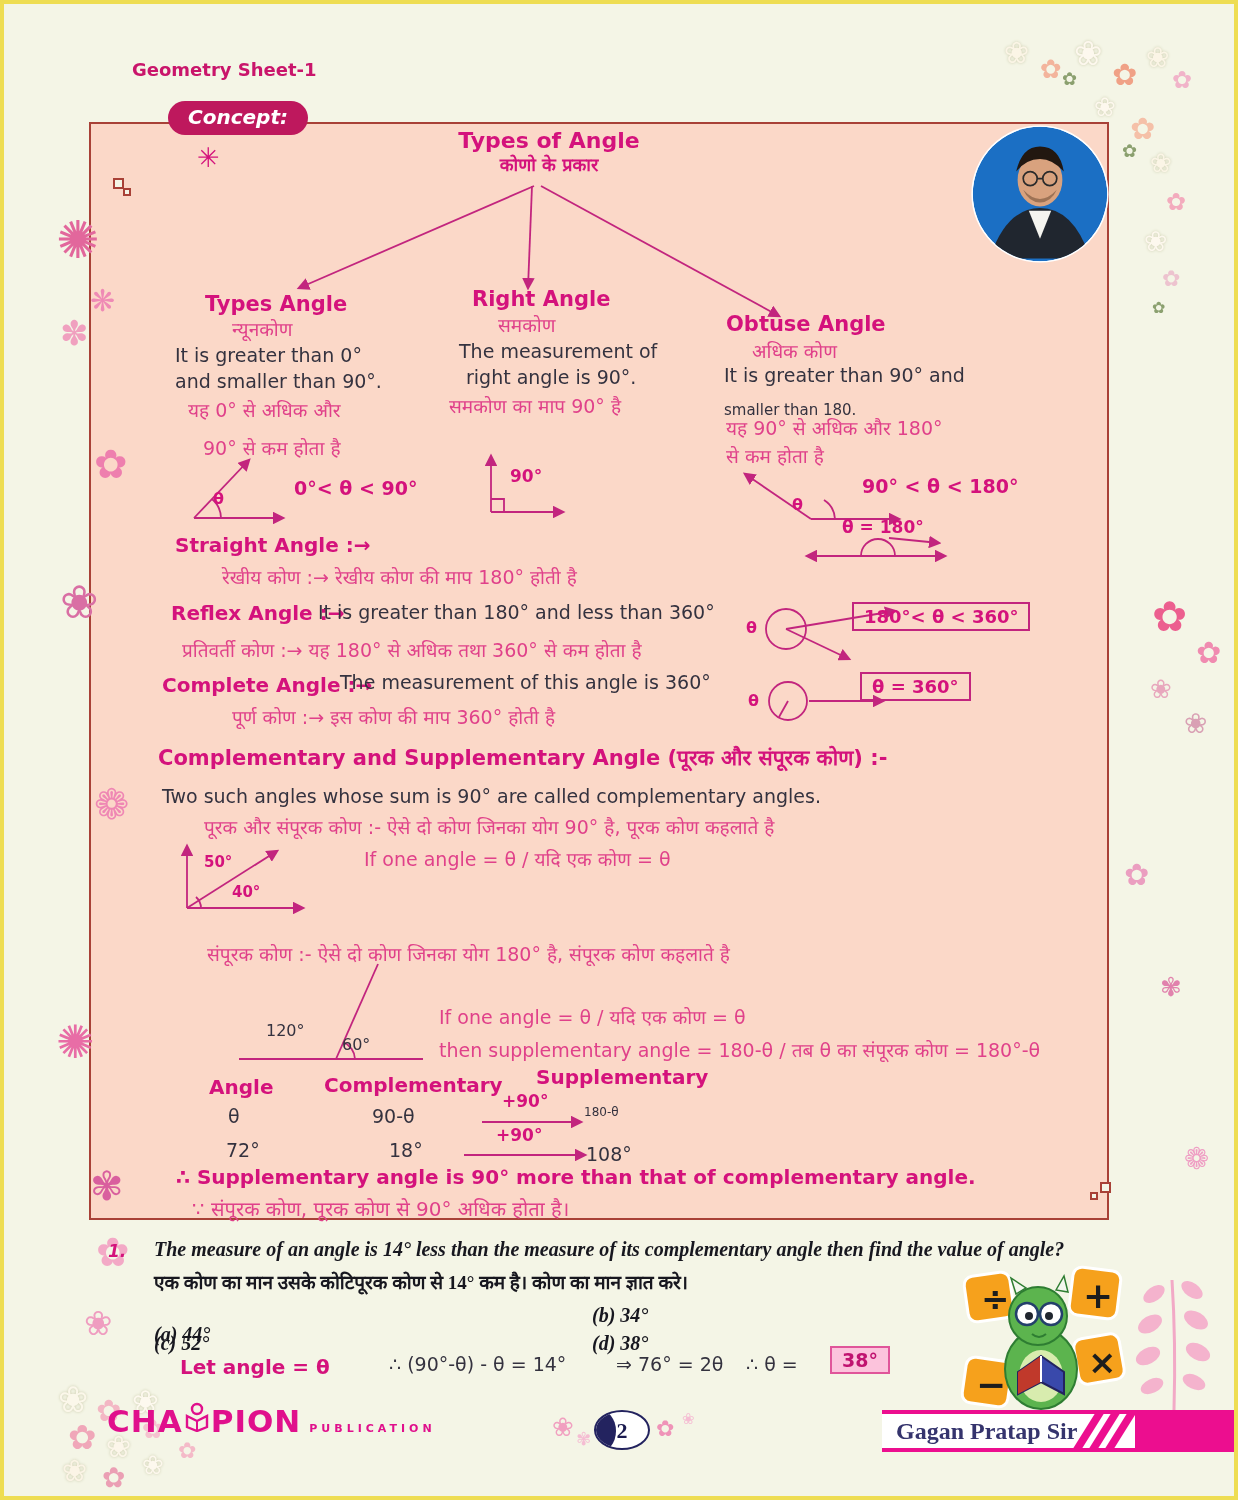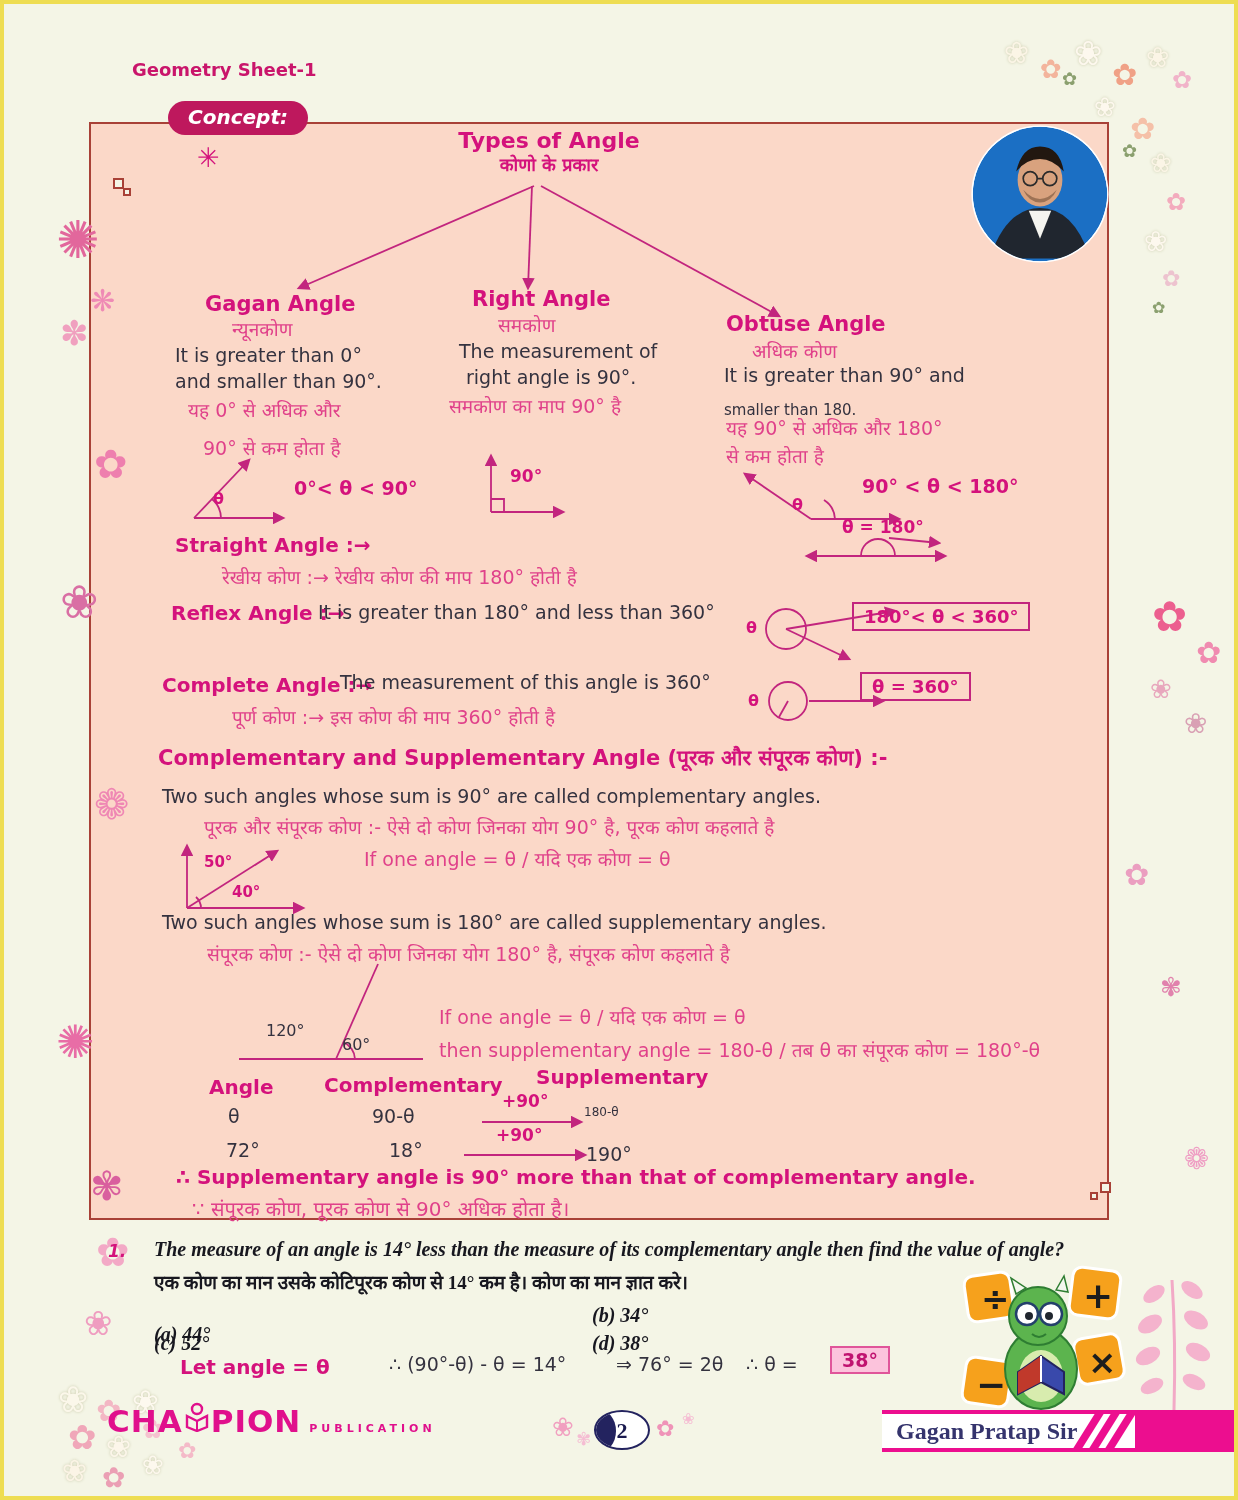--- a/index.html
+++ b/index.html
@@ -149,21 +149,21 @@
         <ellipse cx="50" cy="40" rx="16" ry="19" fill="#d9a27e"></ellipse>
         <path d="M33,34 Q37,16 50,16 Q64,16 67,34 Q59,25 50,25 Q40,25 33,34 Z" fill="#221710"></path>
         <path d="M38,47 Q50,60 62,47 Q58,56 50,56 Q42,56 38,47 Z" fill="#6b4a33" opacity="0.55"></path>
         <circle cx="43" cy="39" r="5" fill="none" stroke="#2b2b2b" stroke-width="1.2"></circle>
         <circle cx="57" cy="39" r="5" fill="none" stroke="#2b2b2b" stroke-width="1.2"></circle>
         <path d="M48,39 L52,39" stroke="#2b2b2b" stroke-width="1.2"></path>
       </g>
     </svg>
   </div>
 
-  <div class="t mag" style="left:201px;top:288px;font-size:21px;">Gagan Angle</div>
+  <div class="t mag" style="left:201px;top:288px;font-size:21px;">Types Angle</div>
   <div class="t rose" style="left:228px;top:315px;font-size:19px;">न्यूनकोण</div>
   <div class="t dark" style="left:171px;top:341px;font-size:19px;">It is greater than 0°</div>
   <div class="t dark" style="left:171px;top:367px;font-size:19px;">and smaller than 90°.</div>
   <div class="t rose" style="left:184px;top:396px;font-size:19px;">यह 0° से अधिक और</div>
   <div class="t rose" style="left:199px;top:434px;font-size:19px;">90° से कम होता है</div>
   <div class="t mag" style="left:209px;top:486px;font-size:16px;">θ</div>
   <div class="t mag" style="left:290px;top:474px;font-size:19px;">0°&lt; θ &lt; 90°</div>
 
   <div class="t mag" style="left:468px;top:283px;font-size:21px;">Right Angle</div>
   <div class="t rose" style="left:494px;top:311px;font-size:19px;">समकोण</div>
@@ -182,51 +182,51 @@
   <div class="t mag" style="left:858px;top:472px;font-size:19px;">90° &lt; θ &lt; 180°</div>
 
   <div class="t mag" style="left:171px;top:530px;font-size:20px;">Straight Angle :→</div>
   <div class="t mag" style="left:838px;top:514px;font-size:17px;">θ = 180°</div>
   <div class="t rose" style="left:218px;top:563px;font-size:19px;"><span>रेखीय कोण :→</span> <span>रेखीय कोण की माप 180° होती है</span></div>
 
   <div class="t mag" style="left:167px;top:598px;font-size:20px;">Reflex Angle :→</div>
   <div class="t dark" style="left:314px;top:598px;font-size:19px;">It is greater than 180° and less than 360°</div>
   <div class="t mag" style="left:742px;top:615px;font-size:16px;">θ</div>
   <div class="fbox" style="left:848px;top:598px;">180°&lt; θ &lt; 360°</div>
+  <div class="t rose" style="left:178px;top:636px;font-size:19px;"><span>प्रतिवर्ती कोण :→</span> <span>यह 180° से अधिक तथा 360° से कम होता है</span></div>
 
   <div class="t mag" style="left:158px;top:670px;font-size:20px;">Complete Angle :→</div>
   <div class="t dark" style="left:336px;top:668px;font-size:19px;">The measurement of this angle is 360°</div>
   <div class="t mag" style="left:744px;top:688px;font-size:16px;">θ</div>
   <div class="fbox" style="left:856px;top:668px;">θ = 360°</div>
   <div class="t rose" style="left:228px;top:703px;font-size:19px;"><span>पूर्ण कोण :→</span> <span>इस कोण की माप 360° होती है</span></div>
 
   <div class="t mag" style="left:154px;top:742px;font-size:21px;">Complementary and Supplementary Angle (पूरक और संपूरक कोण) :-</div>
   <div class="t dark" style="left:158px;top:782px;font-size:19px;">Two such angles whose sum is 90° are called complementary angles.</div>
   <div class="t rose" style="left:200px;top:813px;font-size:19px;">पूरक और संपूरक कोण :- ऐसे दो कोण जिनका योग 90° है, पूरक कोण कहलाते है</div>
   <div class="t mag" style="left:200px;top:850px;font-size:15px;">50°</div>
   <div class="t mag" style="left:228px;top:880px;font-size:15px;">40°</div>
   <div class="t rose" style="left:360px;top:845px;font-size:19px;">If one angle = θ / यदि एक कोण = θ</div>
-  <div class="t dark" style="left:158px;top:908px;font-size:19px;">Two such angles whose sum is 180° are called supplementary angles.</div>
   <div class="t rose" style="left:203px;top:940px;font-size:19px;">संपूरक कोण :- ऐसे दो कोण जिनका योग 180° है, संपूरक कोण कहलाते है</div>
   <div class="t dark" style="left:262px;top:1018px;font-size:16px;">120°</div>
   <div class="t dark" style="left:338px;top:1032px;font-size:16px;">60°</div>
   <div class="t rose" style="left:435px;top:1003px;font-size:19px;">If one angle = θ / यदि एक कोण = θ</div>
   <div class="t rose" style="left:435px;top:1036px;font-size:19px;">then supplementary angle =  180-θ / तब θ का संपूरक कोण = 180°-θ</div>
 
   <div class="t mag" style="left:205px;top:1072px;font-size:20px;">Angle</div>
   <div class="t mag" style="left:320px;top:1070px;font-size:20px;">Complementary</div>
   <div class="t mag" style="left:532px;top:1062px;font-size:20px;">Supplementary</div>
   <div class="t dark" style="left:224px;top:1102px;font-size:19px;">θ</div>
   <div class="t dark" style="left:368px;top:1102px;font-size:19px;">90-θ</div>
   <div class="t mag" style="left:498px;top:1088px;font-size:17px;font-weight:700;">+90°</div>
   <div class="t dark" style="left:580px;top:1102px;font-size:12px;">180-θ</div>
   <div class="t dark" style="left:222px;top:1136px;font-size:19px;">72°</div>
   <div class="t dark" style="left:385px;top:1136px;font-size:19px;">18°</div>
   <div class="t mag" style="left:492px;top:1122px;font-size:17px;font-weight:700;">+90°</div>
-  <div class="t dark" style="left:582px;top:1140px;font-size:19px;">190°</div>
+  <div class="t dark" style="left:582px;top:1140px;font-size:19px;">108°</div>
 
   <div class="t mag" style="left:172px;top:1162px;font-size:20px;">∴  Supplementary angle is 90° more than that of complementary angle.</div>
   <div class="t rose" style="left:188px;top:1194px;font-size:20px;">∵  संपूरक कोण, पूरक कोण से 90° अधिक होता है।</div>
 
   <span class="flower" style="left:92px;top:1228px;font-size:40px;color:#f3a9c6;">✿</span>
   <div class="t mag" style="left:104px;top:1238px;font-size:17px;font-style:italic;">1.</div>
   <div class="t print" style="left:150px;top:1234px;font-size:20px;">The measure of an angle is 14° less than the measure of its complementary angle then find the value of angle?</div>
   <div class="t hindi-print" style="left:150px;top:1268px;font-size:19px;">एक कोण का मान उसके कोटिपूरक कोण से 14° कम है। कोण का मान ज्ञात करे।</div>
   <div class="t print" style="left:150px;top:1300px;font-size:20px;margin-top:19px;"><span>(a)</span> <span>44°</span></div>
   <div class="t print" style="left:588px;top:1300px;font-size:20px;"><span>(b)</span> <span>34°</span></div>

